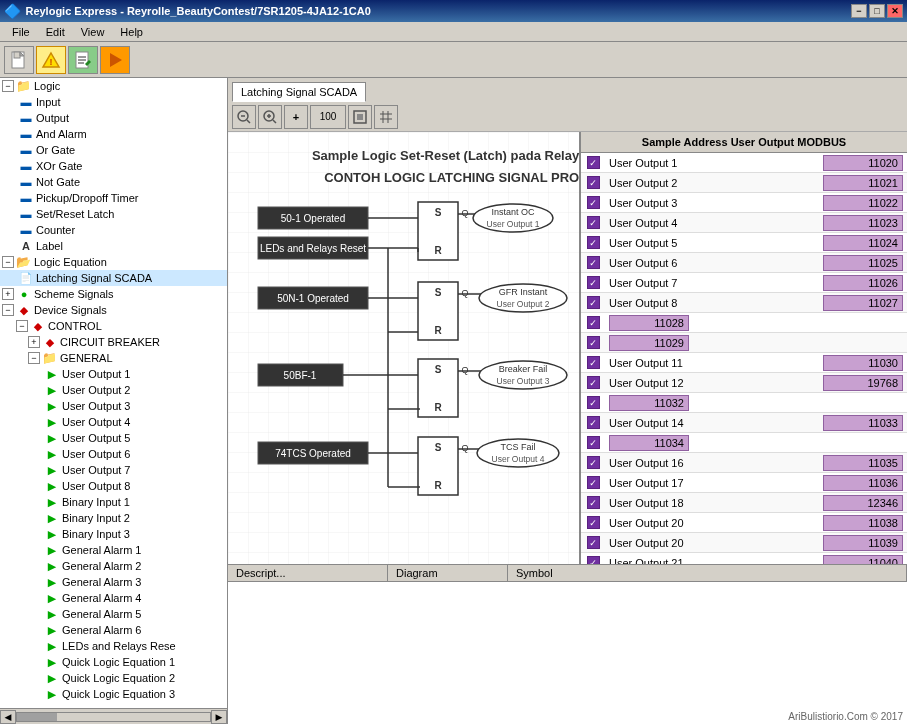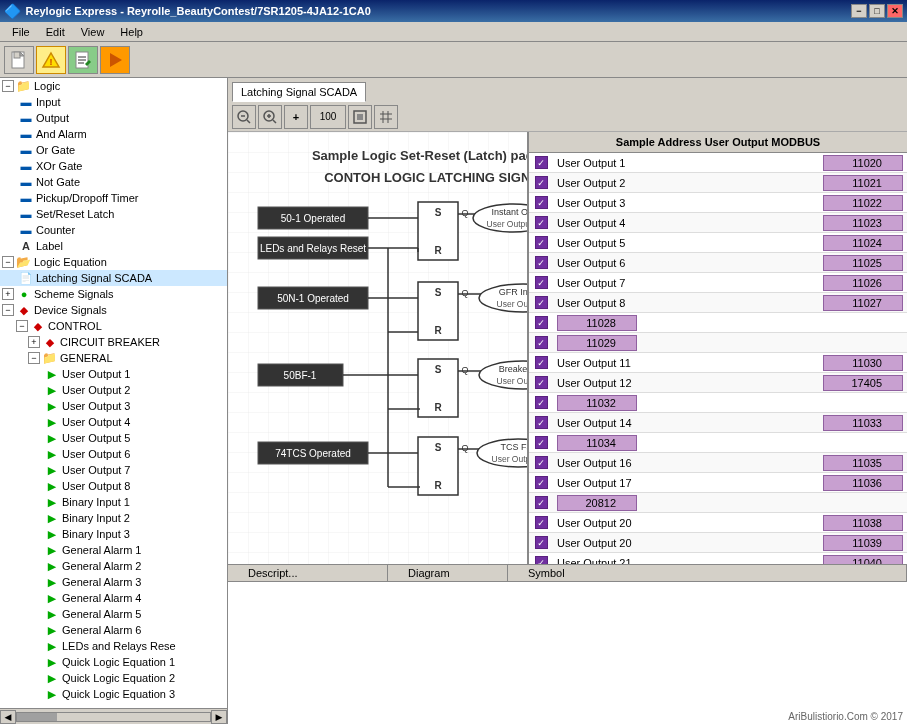--- a/index.html
+++ b/index.html
@@ -40,32 +40,32 @@
     
     #diagram-toolbar { background: #d4d0c8; height: 30px; display: flex; align-items: center; padding: 2px 4px; gap: 2px; border-bottom: 1px solid #aaa; }
     .diag-btn { width: 24px; height: 24px; background: #d4d0c8; border: 1px solid #888; display: flex; align-items: center; justify-content: center; cursor: pointer; font-size: 11px; }
     
     
     #canvas-area { background: white; flex: 1; overflow: hidden; position: relative; }
     
     
     #bottom-panel { height: 160px; background: white; border-top: 1px solid #888; display: flex; flex-direction: column; }
     #bottom-header { display: flex; background: #d4d0c8; border-bottom: 1px solid #888; }
-    .bottom-col-header { padding: 2px 20px; font-size: 11px; border-right: 1px solid #888; font-weight: normal; }
+    .bottom-col-header { padding: 2px 8px; font-size: 11px; border-right: 1px solid #888; font-weight: normal; }
     #bottom-content { flex: 1; overflow-y: auto; }
     
     
-    #modbus-panel { position: absolute; right: 0; top: 0; bottom: 0; width: 380px; background: white; border-left: 2px solid #888; display: flex; flex-direction: column; z-index: 10; }
+    #modbus-panel { position: absolute; right: 0; top: 0; bottom: 0; width: 328px; background: white; border-left: 2px solid #888; display: flex; flex-direction: column; z-index: 10; }
     #modbus-header { background: #d4d0c8; padding: 4px 8px; font-size: 11px; font-weight: bold; border-bottom: 1px solid #888; text-align: center; }
     #modbus-table { flex: 1; overflow-y: auto; }
     .modbus-row { display: flex; align-items: center; height: 20px; border-bottom: 1px solid #ddd; }
     .modbus-row:nth-child(even) { background: #f9f9f9; }
     .modbus-checkbox { width: 24px; display: flex; align-items: center; justify-content: center; }
     .modbus-label { flex: 1; padding: 0 4px; font-size: 11px; }
-    .modbus-value { width: 80px; background: #c8a0d0; border: 1px solid #9060a0; margin: 1px 4px; padding: 1px 20px; text-align: right; font-size: 11px; }
+    .modbus-value { width: 80px; background: #c8a0d0; border: 1px solid #9060a0; margin: 1px 4px; padding: 1px 4px; text-align: right; font-size: 11px; }
     
     
     #watermark { position: absolute; bottom: 2px; right: 4px; font-size: 10px; color: #666; }
     
     
     svg text { font-family: Arial, sans-serif; }
     
     
     .cb { width: 12px; height: 12px; background: #7030a0; border: 1px solid #5a2080; display: inline-flex; align-items: center; justify-content: center; color: white; font-size: 9px; }
     
@@ -518,21 +518,21 @@
       <div class="cb" style="width:13px;height:13px;">✓</div>
     </div>
     <div class="modbus-label">User Output 11</div>
     <div class="modbus-value">11030</div>
   </div>
             <div class="modbus-row">
     <div class="modbus-checkbox">
       <div class="cb" style="width:13px;height:13px;">✓</div>
     </div>
     <div class="modbus-label">User Output 12</div>
-    <div class="modbus-value">17405</div>
+    <div class="modbus-value">19768</div>
   </div>
             <div class="modbus-row">
     <div class="modbus-checkbox">
       <div class="cb" style="width:13px;height:13px;">✓</div>
     </div>
     <div class="modbus-value">11032</div>
   </div>
             <div class="modbus-row">
     <div class="modbus-checkbox">
       <div class="cb" style="width:13px;height:13px;">✓</div>
@@ -557,21 +557,22 @@
     <div class="modbus-checkbox">
       <div class="cb" style="width:13px;height:13px;">✓</div>
     </div>
     <div class="modbus-label">User Output 17</div>
     <div class="modbus-value">11036</div>
   </div>
             <div class="modbus-row">
     <div class="modbus-checkbox">
       <div class="cb" style="width:13px;height:13px;">✓</div>
     </div>
-    <div class="modbus-value">20812</div>
+    <div class="modbus-label">User Output 18</div>
+    <div class="modbus-value">12346</div>
   </div>
             <div class="modbus-row">
     <div class="modbus-checkbox">
       <div class="cb" style="width:13px;height:13px;">✓</div>
     </div>
     <div class="modbus-label">User Output 20</div>
     <div class="modbus-value">11038</div>
   </div>
             <div class="modbus-row">
     <div class="modbus-checkbox">

